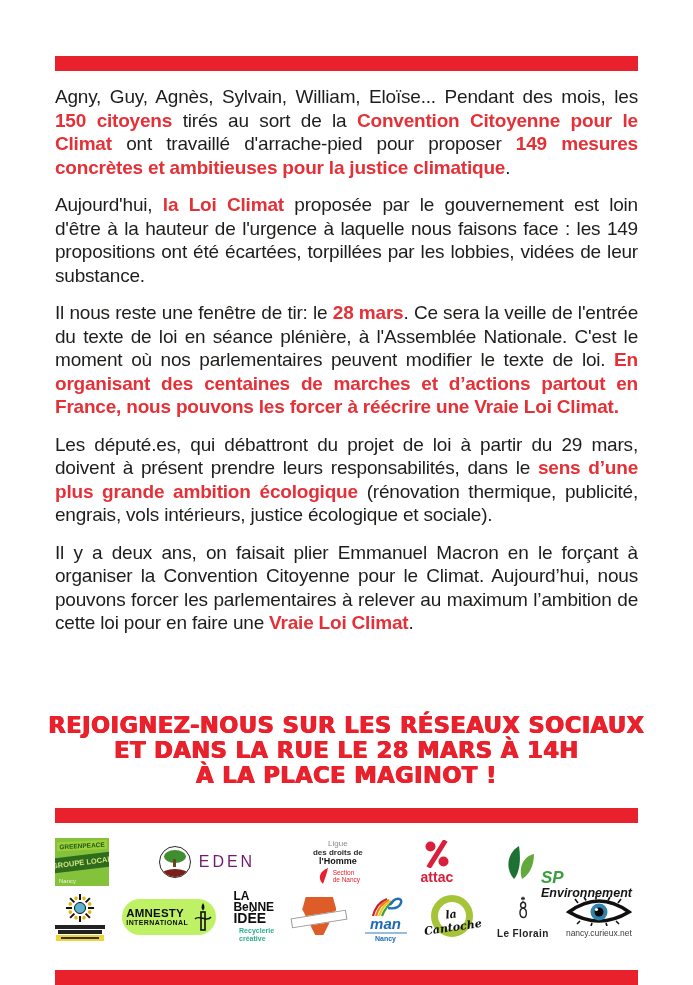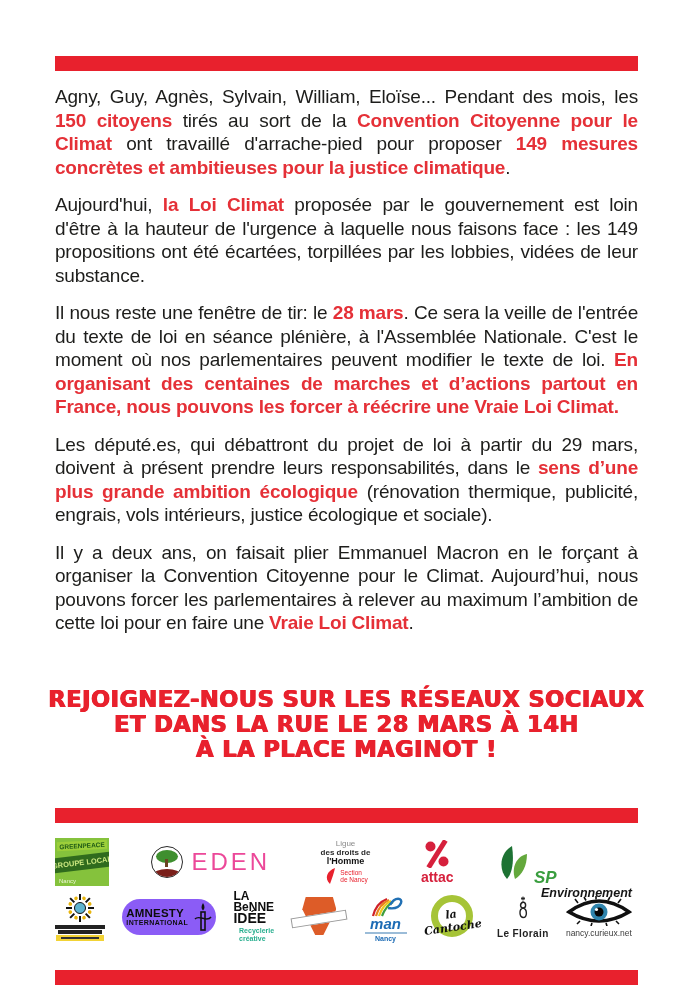--- a/index.html
+++ b/index.html
@@ -15,21 +15,21 @@
   #bar-mid{top:808px;}
   #bar-bottom{top:970px;}
 
   
   #paragraphs{position:absolute;left:55px;top:85px;width:583px;}
   #paragraphs p{margin:0 0 14px 0;font-size:19px;line-height:23.5px;
                 text-align:justify;letter-spacing:-0.2px;color:var(--ink);}
   #paragraphs p span.red{color:var(--red-text);font-weight:700;}
 
   
-  #cta{position:absolute;left:30px;top:687px;width:633px;text-align:center;
+  #cta{position:absolute;left:30px;top:713px;width:633px;text-align:center;
        color:var(--red);font-family:"DejaVu Sans", sans-serif;font-weight:800;
        font-size:22.5px;line-height:25px;letter-spacing:0.5px;
        text-shadow:0.6px 0 0 currentColor,-0.6px 0 0 currentColor;}
 
   
   .logorow{position:absolute;left:55px;width:577px;display:flex;
            justify-content:space-between;align-items:center;}
   #row1{top:833px;height:58px;}
   #row2{top:893px;height:48px;}
   .logo{display:flex;flex-direction:column;align-items:center;justify-content:center;flex:0 0 auto;}
@@ -41,56 +41,56 @@
   .gp-rib{position:absolute;top:17px;left:-4px;right:-4px;background:#2f6b1d;transform:rotate(-7deg);
           color:#cbe77f;font-size:7.5px;font-weight:800;text-align:center;padding:3px 0;}
   .gp-city{position:absolute;bottom:2px;left:4px;font-size:6px;color:#eef6d8;}
 
   
   .eden{flex-direction:row;gap:8px;}
   .eden-emblem{width:30px;height:30px;border-radius:50%;border:1.5px solid #2a2a2a;position:relative;overflow:hidden;background:#fff;}
   .eden-crown{position:absolute;top:3px;left:4px;right:4px;height:13px;background:#3f8f2f;border-radius:50%;}
   .eden-trunk{position:absolute;top:12px;left:13px;width:3px;height:8px;background:#6b4423;}
   .eden-roots{position:absolute;bottom:-4px;left:1px;right:1px;height:12px;background:#7a1f1a;border-radius:50% 50% 0 0;}
-  .eden-text{font-size:24px;letter-spacing:3px;color:#ec4899;font-weight:500;}
+  .eden-text{font-size:16px;letter-spacing:3px;color:#701a75;font-weight:500;}
 
   
   .ldh{width:66px;font-size:8px;line-height:9px;text-align:center;}
   .ldh .g1{color:#8a8a8a;}
   .ldh .g2{color:#2b2b2b;font-weight:700;}
   .ldh .g3{color:#111;font-weight:800;font-size:9px;}
   .ldh-bottom{display:flex;align-items:center;gap:3px;margin-top:1px;}
   .ldh-section{color:var(--red);font-size:6.5px;line-height:7.5px;text-align:left;}
 
   
   .attac-text{font-size:14px;font-weight:800;color:#d6203c;margin-top:1px;text-align:center;}
 
   
   .sp{flex-direction:row;gap:6px;align-items:center;}
   .sp-text .l1{font-size:17px;font-weight:800;font-style:italic;color:#3a9e3f;line-height:17px;margin-top:44px;}
-  .sp-text .l2{font-size:12.5px;font-weight:700;font-style:italic;color:#151515;margin-left:7px;}
+  .sp-text .l2{font-size:12.5px;font-weight:700;font-style:italic;color:#151515;}
 
   
   .lam{position:relative;width:135px;height:52px;display:block;}
   .lam-blob{position:absolute;right:0;top:4px;width:56px;height:36px;background:#f0c425;border-radius:8px;transform:rotate(-5deg);}
   .lam-tree{position:absolute;right:28px;top:4px;}
   .lam-text{position:absolute;left:0;top:10px;font-style:italic;color:#57a033;border-bottom:2px solid #57a033;padding-right:4px;}
   .lam-text .lor{font-size:14px;font-weight:700;}
   .lam-text .amap{font-size:20px;font-weight:800;letter-spacing:1px;}
   .lam-url{position:absolute;right:2px;bottom:2px;font-size:6.5px;color:#999;}
 
   
   .sun-lines{margin-top:2px;display:flex;flex-direction:column;align-items:center;gap:1.5px;}
   .sun-b1{width:50px;height:3.5px;background:#222;}
   .sun-b2{width:44px;height:3.5px;background:#222;}
   .sun-b3{width:48px;height:6px;background:#f2d335;display:flex;align-items:center;justify-content:center;}
   .sun-b3 i{display:block;width:38px;height:2.5px;background:#333;}
 
   
-  .amnesty{flex-direction:row;gap:6px;background:#8b5cf6;width:94px;height:36px;justify-content:center;border-radius:18px;}
+  .amnesty{flex-direction:row;gap:6px;background:#bef264;width:94px;height:36px;justify-content:center;border-radius:18px;}
   .am-text .l1{font-size:11.5px;font-weight:800;color:#0d0d0d;line-height:11px;letter-spacing:0.2px;}
   .am-text .l2{font-size:7px;font-weight:800;color:#0d0d0d;letter-spacing:0.4px;}
 
   
   .benne{flex-direction:column;gap:3px;align-items:flex-end;}
   .bn-main div{font-weight:800;color:#0e0e0e;line-height:11px;}
   .bn-main .b1{font-size:12px;}
   .bn-main .b2{font-size:12px;}
   .bn-main .b3{font-size:14px;}
   .bn-sub div{font-size:7px;color:#27ae8e;line-height:8px;font-weight:700;}

